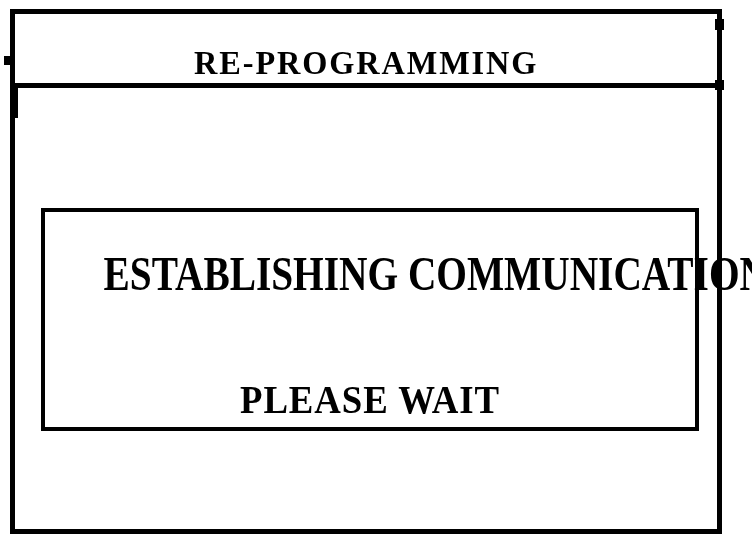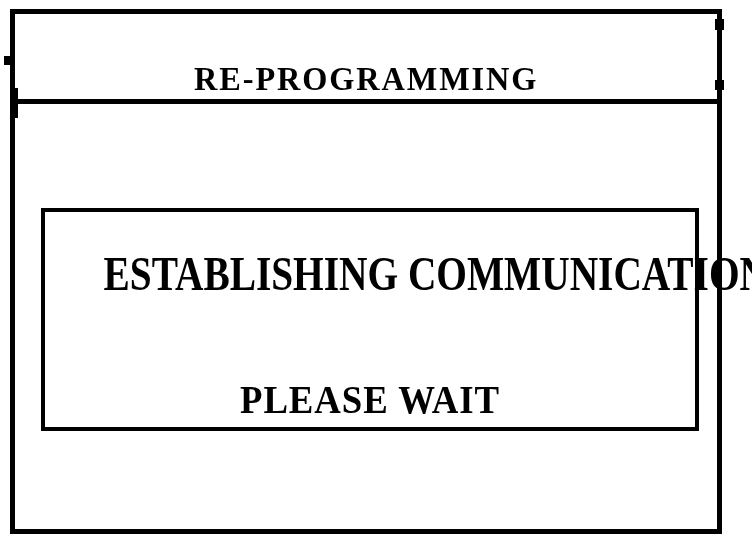--- a/index.html
+++ b/index.html
@@ -25,21 +25,21 @@
     top: 9px;
     width: 712px;
     height: 525px;
     border: 5px solid #000000;
     box-sizing: border-box;
     background: #ffffff;
   }
   .titlebar {
     position: absolute;
     left: 0;
-    top: 16px;
+    top: 0;
     width: 100%;
     height: 74px;
     border-bottom: 5px solid #000000;
     box-sizing: border-box;
     display: flex;
     align-items: flex-end;
     justify-content: center;
     padding-bottom: 3px;
   }
   .title-text {

